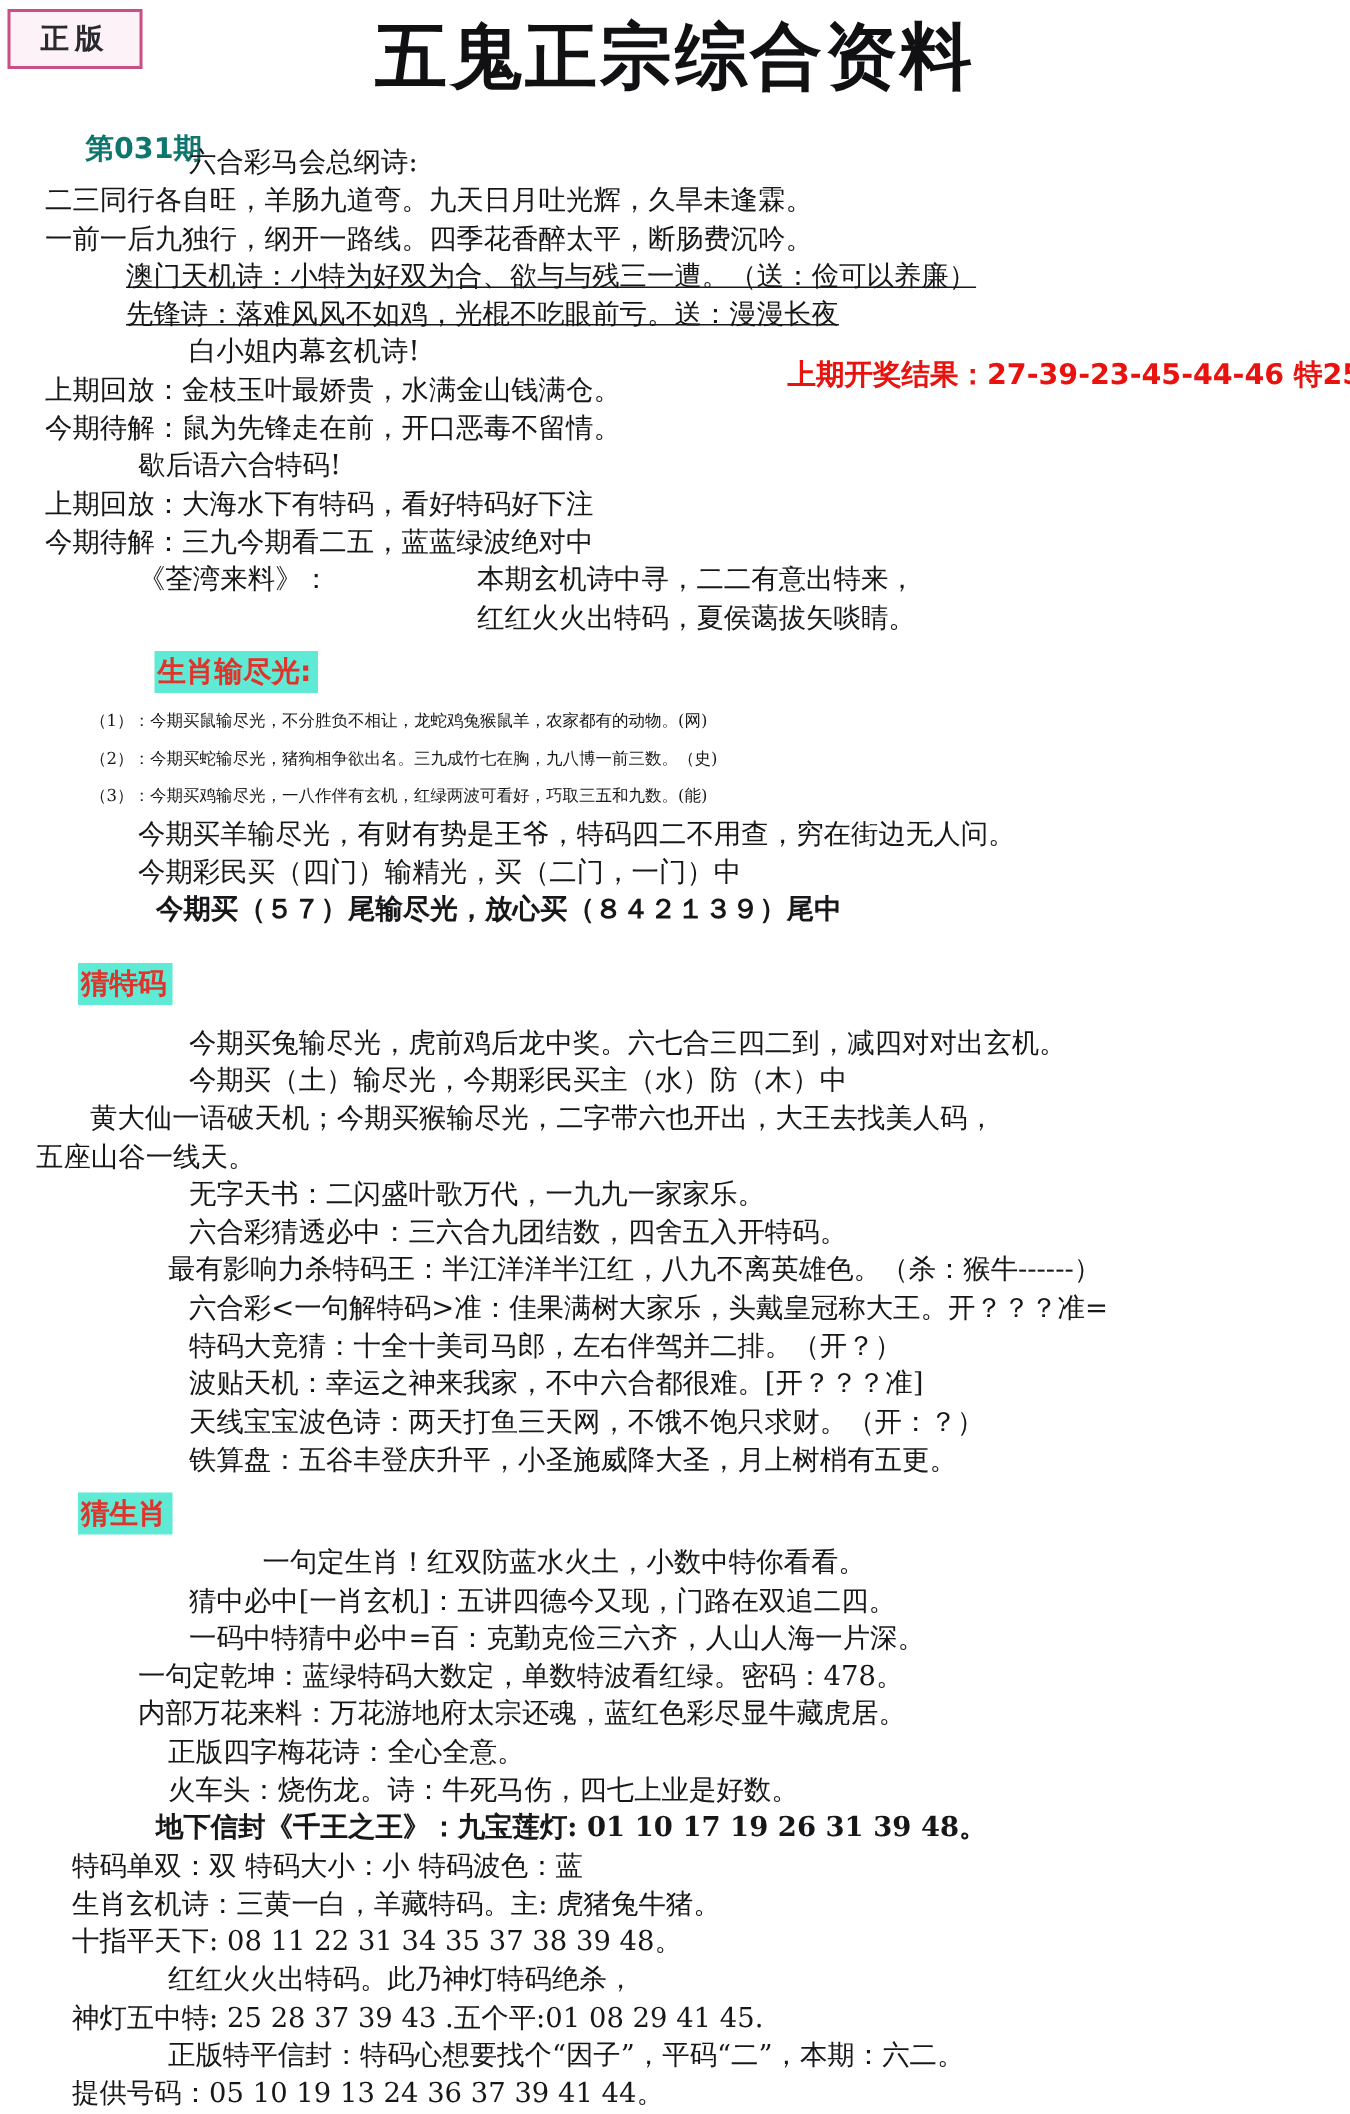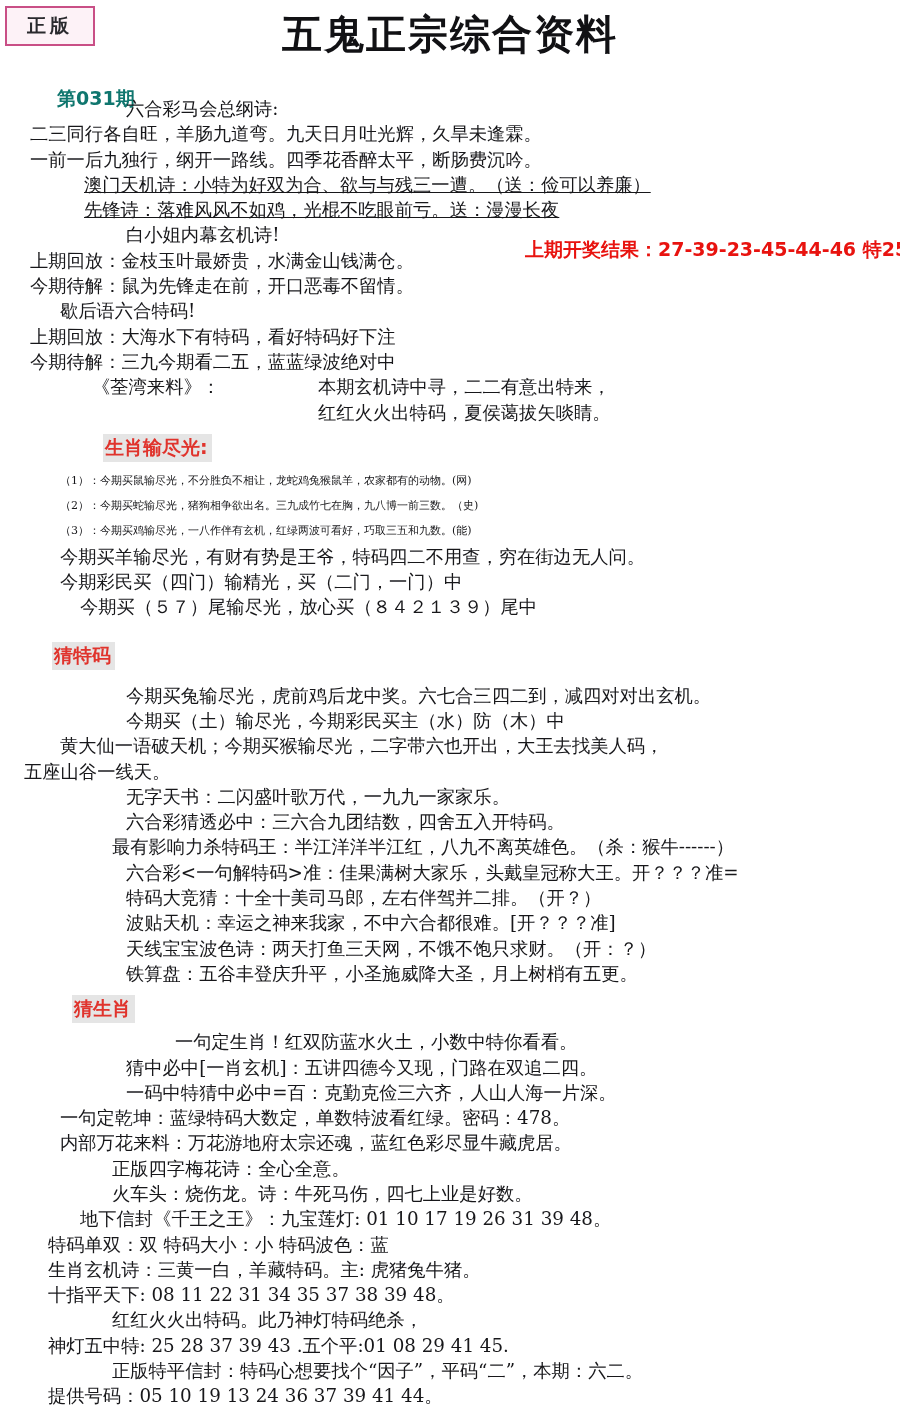--- a/index.html
+++ b/index.html
@@ -24,21 +24,21 @@
     font-size:19px;letter-spacing:4px;
     color:#2a2a2e;
     font-family:"DejaVu Sans","Liberation Sans",sans-serif;
     font-weight:600;
   }
 
   
   .masthead{
     position:absolute;left:0;top:12px;width:900px;
     text-align:center;
-    font-size:40px;
+    font-size:48px;
     line-height:1.1;
     font-weight:700;
     letter-spacing:2px;
     font-family:"DejaVu Sans","Liberation Sans",sans-serif;
     color:#111114;
   }
 
   
   .issue{
     position:absolute;left:57px;top:86px;
@@ -55,22 +55,22 @@
     font-size:18.3px;
     line-height:25.3px;
     white-space:nowrap;
     color:#17171a;
     letter-spacing:0px;
   }
   .ln.sm{font-size:11px;}
   .i1{padding-left:92px;}
   .i2{padding-left:84px;text-decoration:underline;}
   .i3{padding-left:126px;}
-  .i4{padding-left:60px;}
-  .i5{padding-left:80px;}
+  .i4{padding-left:80px;margin-left:12px;}
+  .i5{padding-left:104px;font-weight:bold;}
   .i7{padding-left:175px;}
   .i8{padding-left:30px;}
   .i9{padding-left:60px;}
   .i11{padding-left:112px;}
 
   
   .result-red{
     position:absolute;left:525px;top:237px;
     color:#e8130f;
     font-size:19px;
@@ -78,21 +78,21 @@
     white-space:nowrap;
     font-family:"DejaVu Sans","Liberation Sans",sans-serif;
   }
 
   
   .sec-head{
     display:inline-block;
     color:#e0332c;
     font-weight:700;
     font-size:19px;
-    background:#e5e5e5;
+    background:#5eead4;
     padding:1px 4px 1px 2px;
     font-family:"DejaVu Sans","Liberation Sans",sans-serif;
   }
   .sec-wrap{height:25px;}
   .spacer-s{height:9px;}
   .spacer-m{height:16px;}
   .spacer-l{height:22px;}
 </style>
 </head>
 <body>
@@ -153,21 +153,21 @@
     <div class="ln i3">无字天书：二闪盛叶歌万代，一九九一家家乐。</div>
     <div class="ln i3">六合彩猜透必中：三六合九团结数，四舍五入开特码。</div>
     <div class="ln i11">最有影响力杀特码王：半江洋洋半江红，八九不离英雄色。（杀：猴牛------）</div>
     <div class="ln i3">六合彩&lt;一句解特码&gt;准：佳果满树大家乐，头戴皇冠称大王。开？？？准=</div>
     <div class="ln i3">特码大竞猜：十全十美司马郎，左右伴驾并二排。（开？）</div>
     <div class="ln i3">波贴天机：幸运之神来我家，不中六合都很难。[开？？？准]</div>
     <div class="ln i3">天线宝宝波色诗：两天打鱼三天网，不饿不饱只求财。（开：？）</div>
     <div class="ln i3">铁算盘：五谷丰登庆升平，小圣施威降大圣，月上树梢有五更。</div>
 
     <div class="spacer-s"></div>
-    <div class="sec-wrap" style="padding-left:72px;">
+    <div class="sec-wrap" style="padding-left:52px;">
       <span class="sec-head">猜生肖</span>
     </div>
     <div class="spacer-s"></div>
 
     <div class="ln i7">一句定生肖！红双防蓝水火土，小数中特你看看。</div>
     <div class="ln i3">猜中必中[一肖玄机]：五讲四德今又现，门路在双追二四。</div>
     <div class="ln i3">一码中特猜中必中=百：克勤克俭三六齐，人山人海一片深。</div>
     <div class="ln i4">一句定乾坤：蓝绿特码大数定，单数特波看红绿。密码：478。</div>
     <div class="ln i4">内部万花来料：万花游地府太宗还魂，蓝红色彩尽显牛藏虎居。</div>
     <div class="ln i11">正版四字梅花诗：全心全意。</div>

